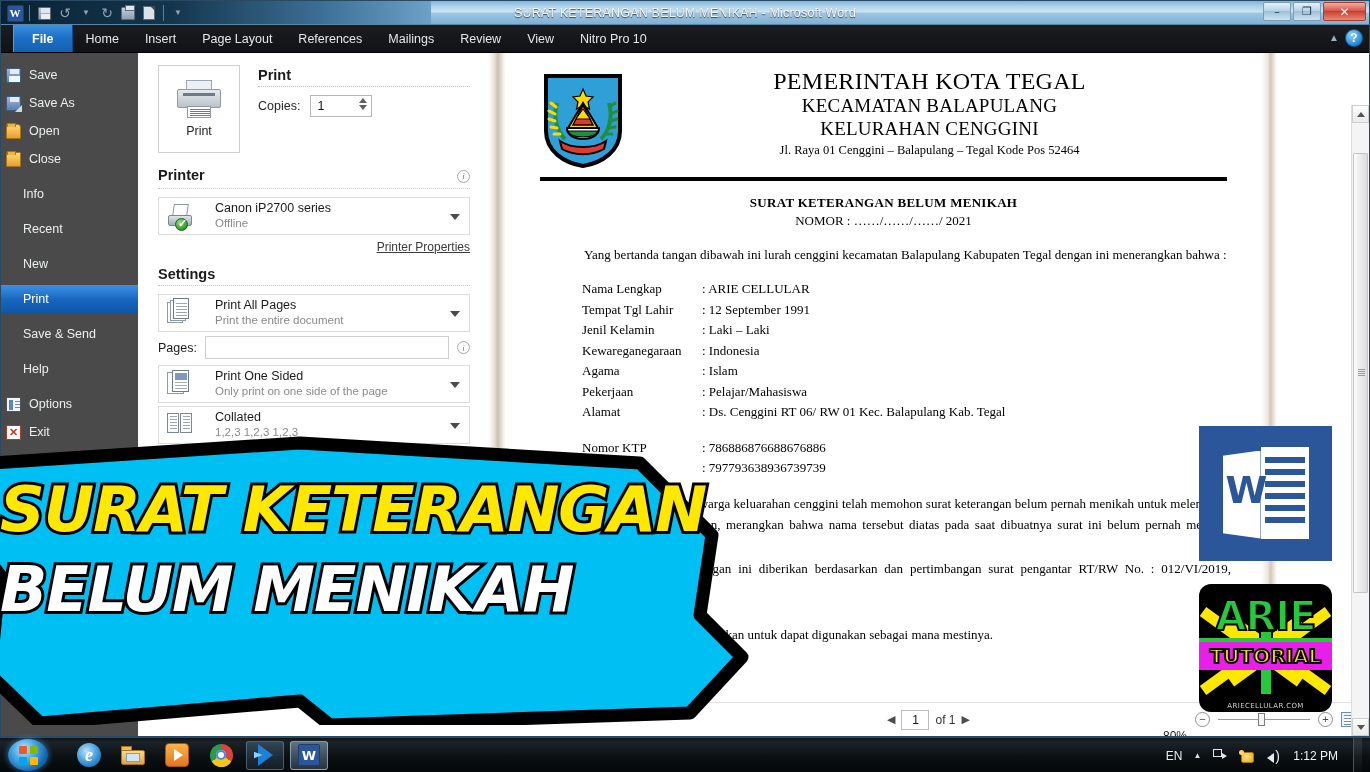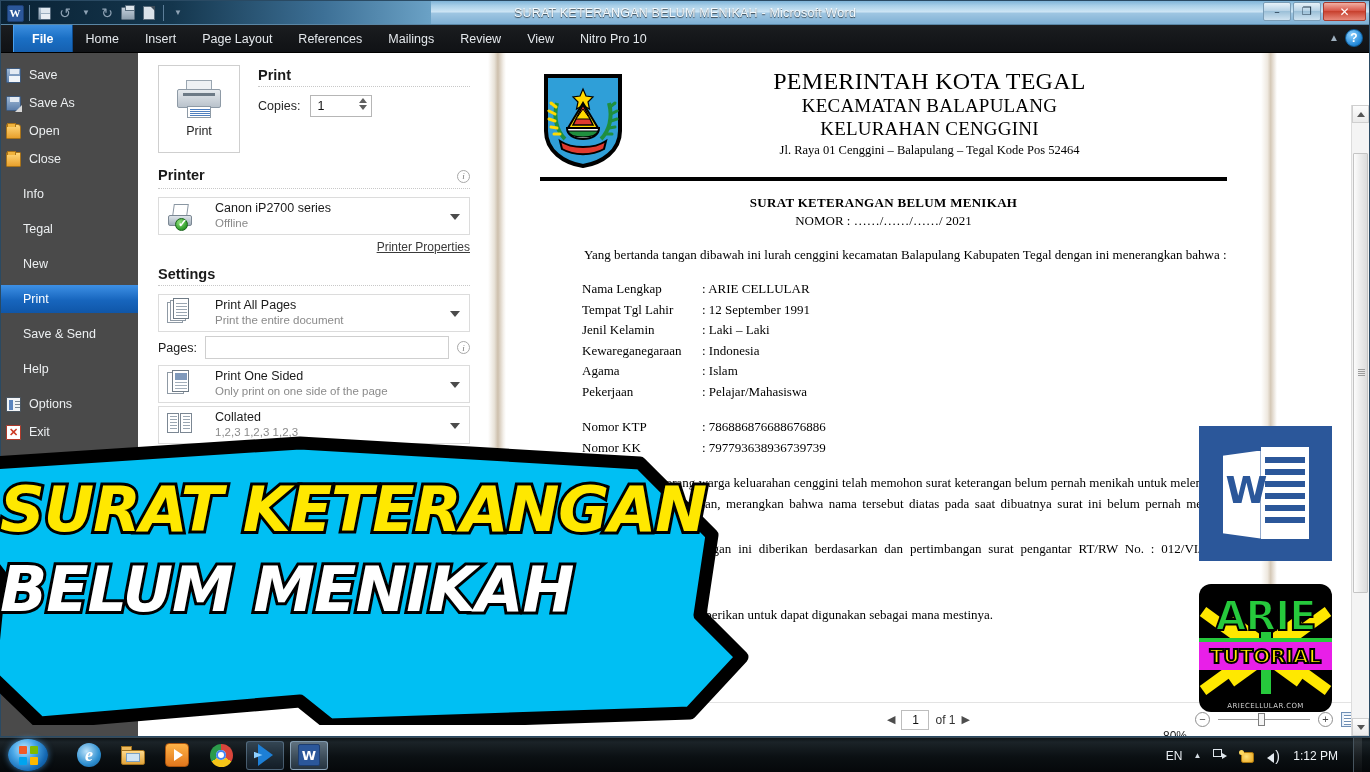--- a/index.html
+++ b/index.html
@@ -517,21 +517,21 @@
       <div class="nav-item">
         <span class="nav-ico ni-close"></span>
         <span>Close</span>
       </div>
       <div class="nav-sep"></div>
       <div class="nav-item">
         <span>Info</span>
       </div>
       <div class="nav-sep"></div>
       <div class="nav-item">
-        <span>Tegal</span>
+        <span>Recent</span>
       </div>
       <div class="nav-sep"></div>
       <div class="nav-item">
         <span>New</span>
       </div>
       <div class="nav-sep"></div>
       <div class="nav-item sel">
         <span>Print</span>
       </div>
       <div class="nav-sep"></div>
@@ -722,20 +722,24 @@
               <span class="dval">: Indonesia</span>
             </div>
             <div class="drow">
               <span class="dlabel">Agama</span>
               <span class="dval">: Islam</span>
             </div>
             <div class="drow">
               <span class="dlabel">Pekerjaan</span>
               <span class="dval">: Pelajar/Mahasiswa</span>
             </div>
+            <div class="drow">
+              <span class="dlabel">Alamat</span>
+              <span class="dval">: Ds. Cenggini RT 06/ RW 01 Kec. Balapulang Kab. Tegal</span>
+            </div>
             <div class="gap-row"></div>
             <div class="drow">
               <span class="dlabel">Nomor KTP</span>
               <span class="dval">: 786886876688676886</span>
             </div>
             <div class="drow">
               <span class="dlabel">Nomor KK</span>
               <span class="dval">: 797793638936739739</span>
             </div>
           </div>

